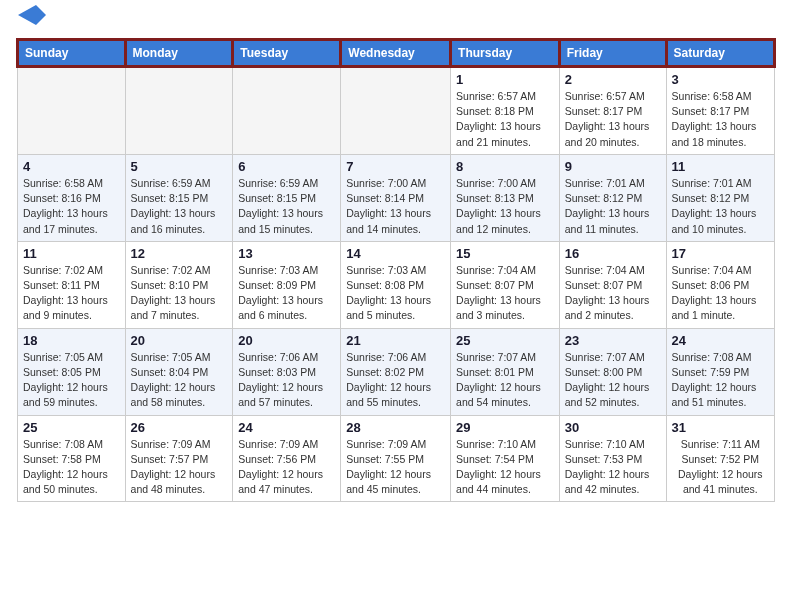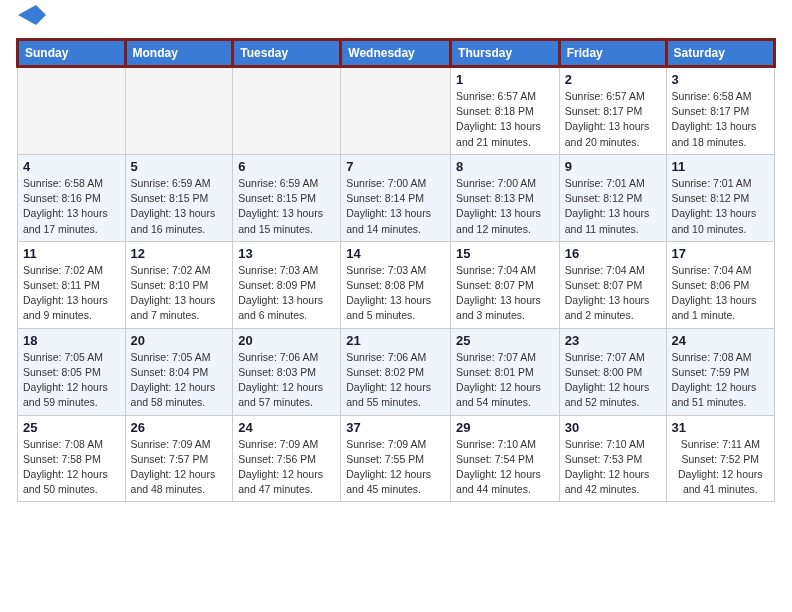--- a/index.html
+++ b/index.html
@@ -321,21 +321,21 @@
 and 48 minutes.</div>
           </td>
           <td>
             <div class="day-num">24</div>
             <div class="day-info" style="white-space: pre-line;">Sunrise: 7:09 AM
 Sunset: 7:56 PM
 Daylight: 12 hours
 and 47 minutes.</div>
           </td>
           <td>
-            <div class="day-num">37</div>
+            <div class="day-num">28</div>
             <div class="day-info" style="white-space: pre-line;">Sunrise: 7:09 AM
 Sunset: 7:55 PM
 Daylight: 12 hours
 and 45 minutes.</div>
           </td>
           <td>
             <div class="day-num">29</div>
             <div class="day-info" style="white-space: pre-line;">Sunrise: 7:10 AM
 Sunset: 7:54 PM
 Daylight: 12 hours

